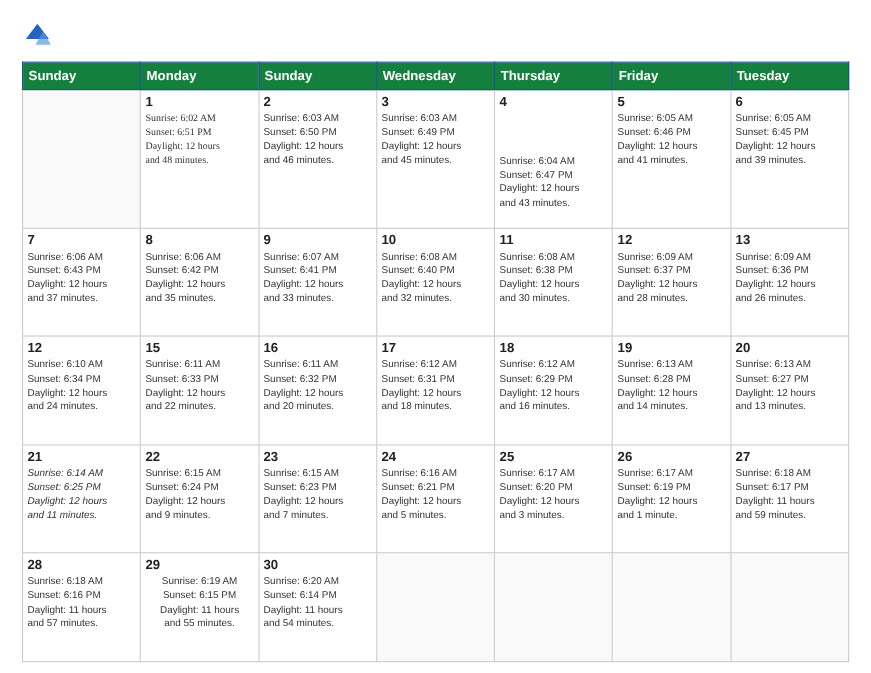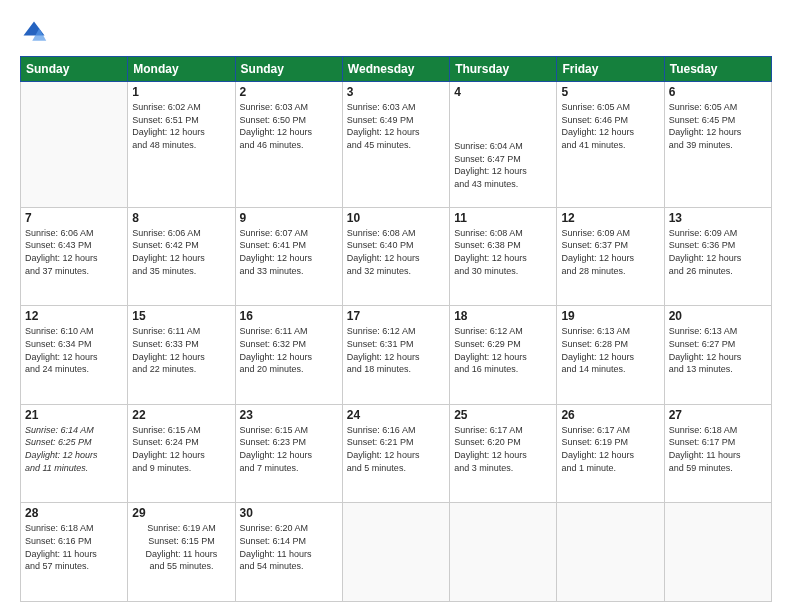--- a/index.html
+++ b/index.html
@@ -133,21 +133,21 @@
           <th>Thursday</th>
           <th>Friday</th>
           <th>Tuesday</th>
         </tr>
     </thead>
     <tbody id="calendar-body">
     <tr class="week-row">
           <td class="empty-cell"></td>
           <td>
             <span class="day-num">1</span>
-            <div class="day-info" style="white-space: pre-line;">Sunrise: 6:02 AM
+            <div class="day-info" style="white-space: pre-line; font-family: Liberation Serif, serif;">Sunrise: 6:02 AM
 Sunset: 6:51 PM
 Daylight: 12 hours
 and 48 minutes.</div>
           </td>
           <td>
             <span class="day-num">2</span>
             <div class="day-info" style="white-space: pre-line;">Sunrise: 6:03 AM
 Sunset: 6:50 PM
 Daylight: 12 hours
 and 46 minutes.</div>

